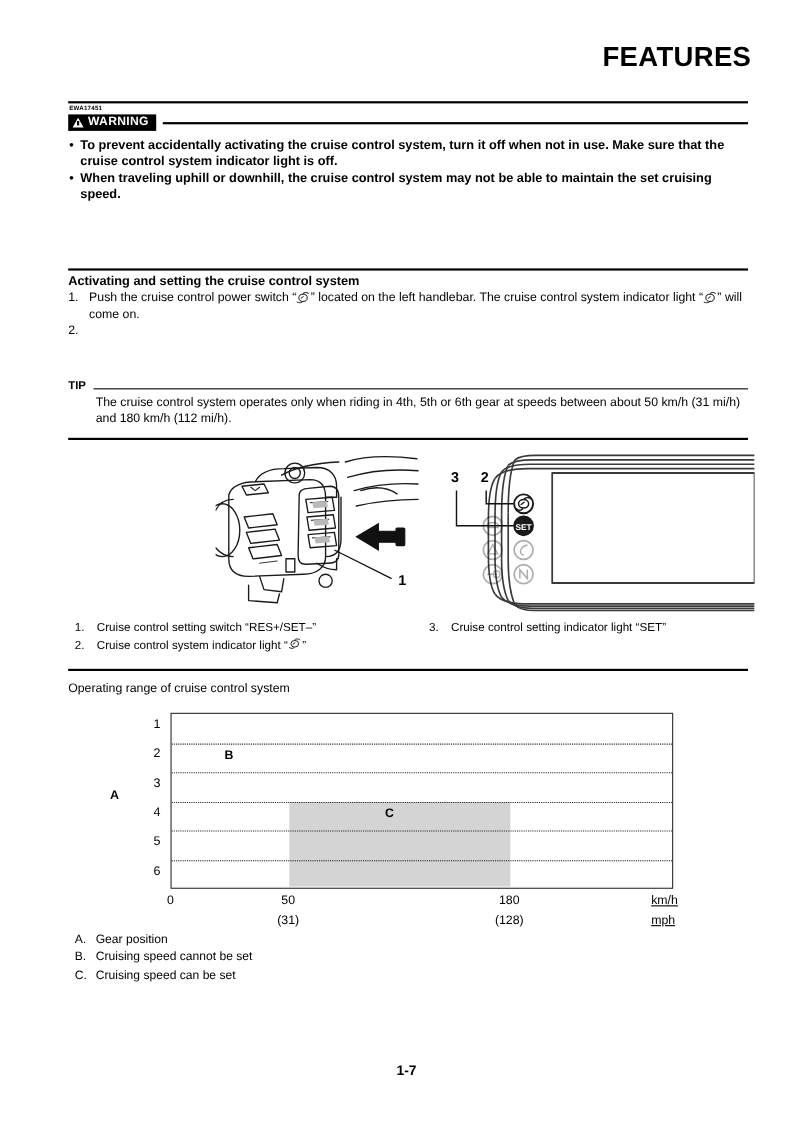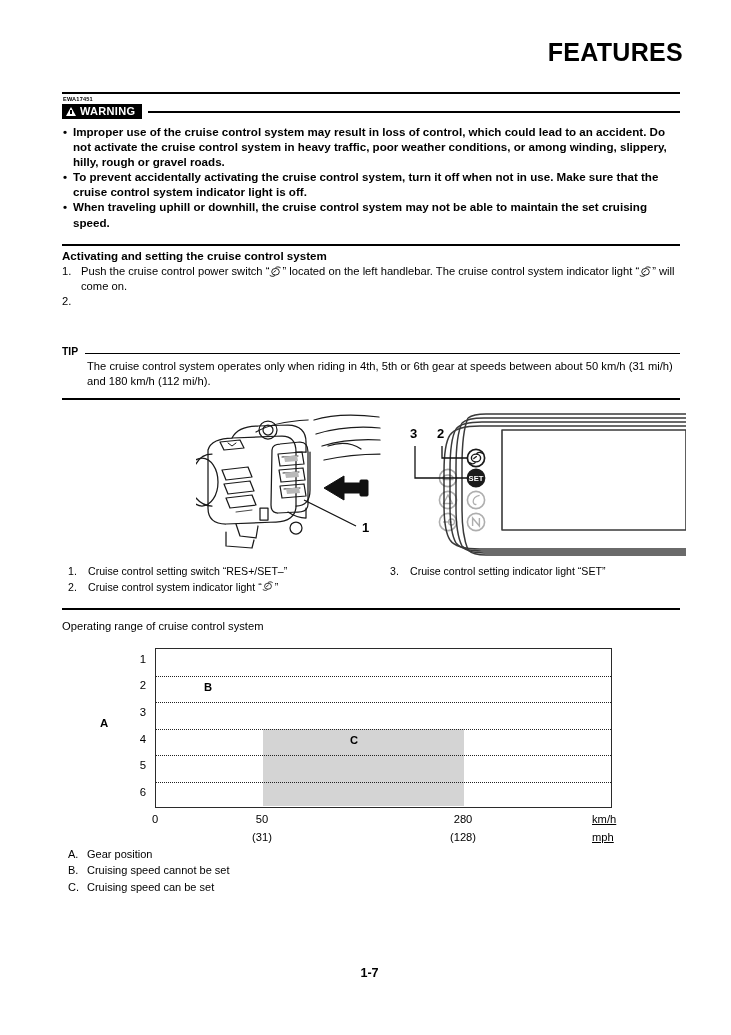--- a/index.html
+++ b/index.html
@@ -321,21 +321,20 @@
 
   <div class="warn-code">EWA17451</div>
 
   <div class="warn-badge">
     <span class="tri"></span>
     <span class="wtext">WARNING</span>
   </div>
   <div class="warn-rule"></div>
 
   <div class="bullets">
-    <div class="bullet">Improper use of the cruise control system may result in loss of control, which could lead to an accident. Do not activate the cruise control system in heavy traffic, poor weather conditions, or among winding, slippery, hilly, rough or gravel roads.</div>
     <div class="bullet">To prevent accidentally activating the cruise control system, turn it off when not in use. Make sure that the cruise control system indicator light is off.</div>
     <div class="bullet">When traveling uphill or downhill, the cruise control system may not be able to maintain the set cruising speed.</div>
   </div>
 
   <div class="rule-thin" style="top:244px;height:1.6px;"></div>
 
   <div class="sec-head" style="top:249px;">Activating and setting the cruise control system</div>
 
   <div class="steps" style="top:264px;">
     <div class="step">
@@ -546,21 +545,21 @@
       <div class="gridline" style="top:79.5px;"></div>
       <div class="gridline" style="top:106px;"></div>
       <div class="gridline" style="top:132.5px;"></div>
 
       <div class="band-label" style="left:48px; top:32px;">B</div>
       <div class="band-label" style="left:194px; top:85px;">C</div>
     </div>
 
     <div class="xtick" style="left:63px;  top:168px;">0</div>
     <div class="xtick" style="left:170px; top:168px;">50</div>
-    <div class="xtick" style="left:371px; top:168px;">280</div>
+    <div class="xtick" style="left:371px; top:168px;">180</div>
 
     <div class="xtick2" style="left:170px; top:186px;">(31)</div>
     <div class="xtick2" style="left:371px; top:186px;">(128)</div>
 
     <div class="unit" style="left:530px; top:168px;">km/h</div>
     <div class="unit" style="left:530px; top:186px;">mph</div>
   </div>
 
   <div class="legend">
     <div class="legend-row">

